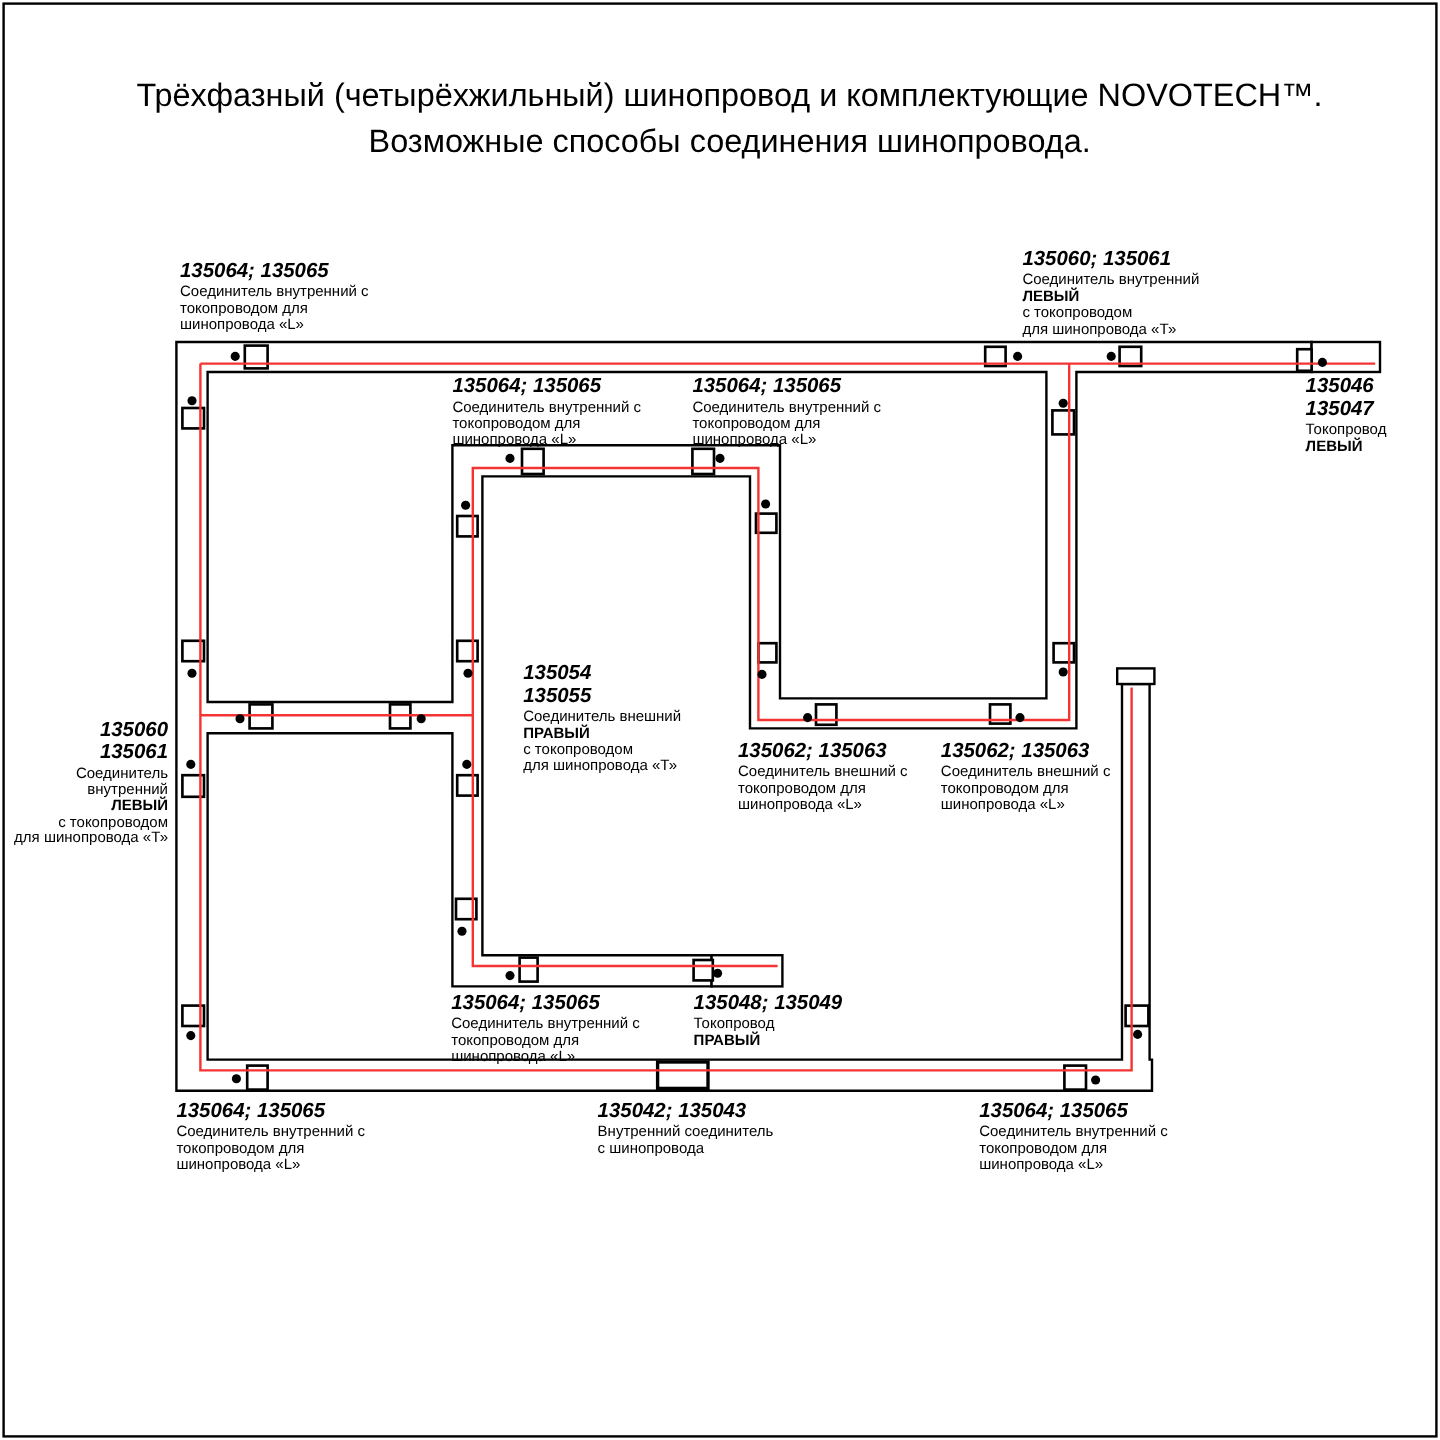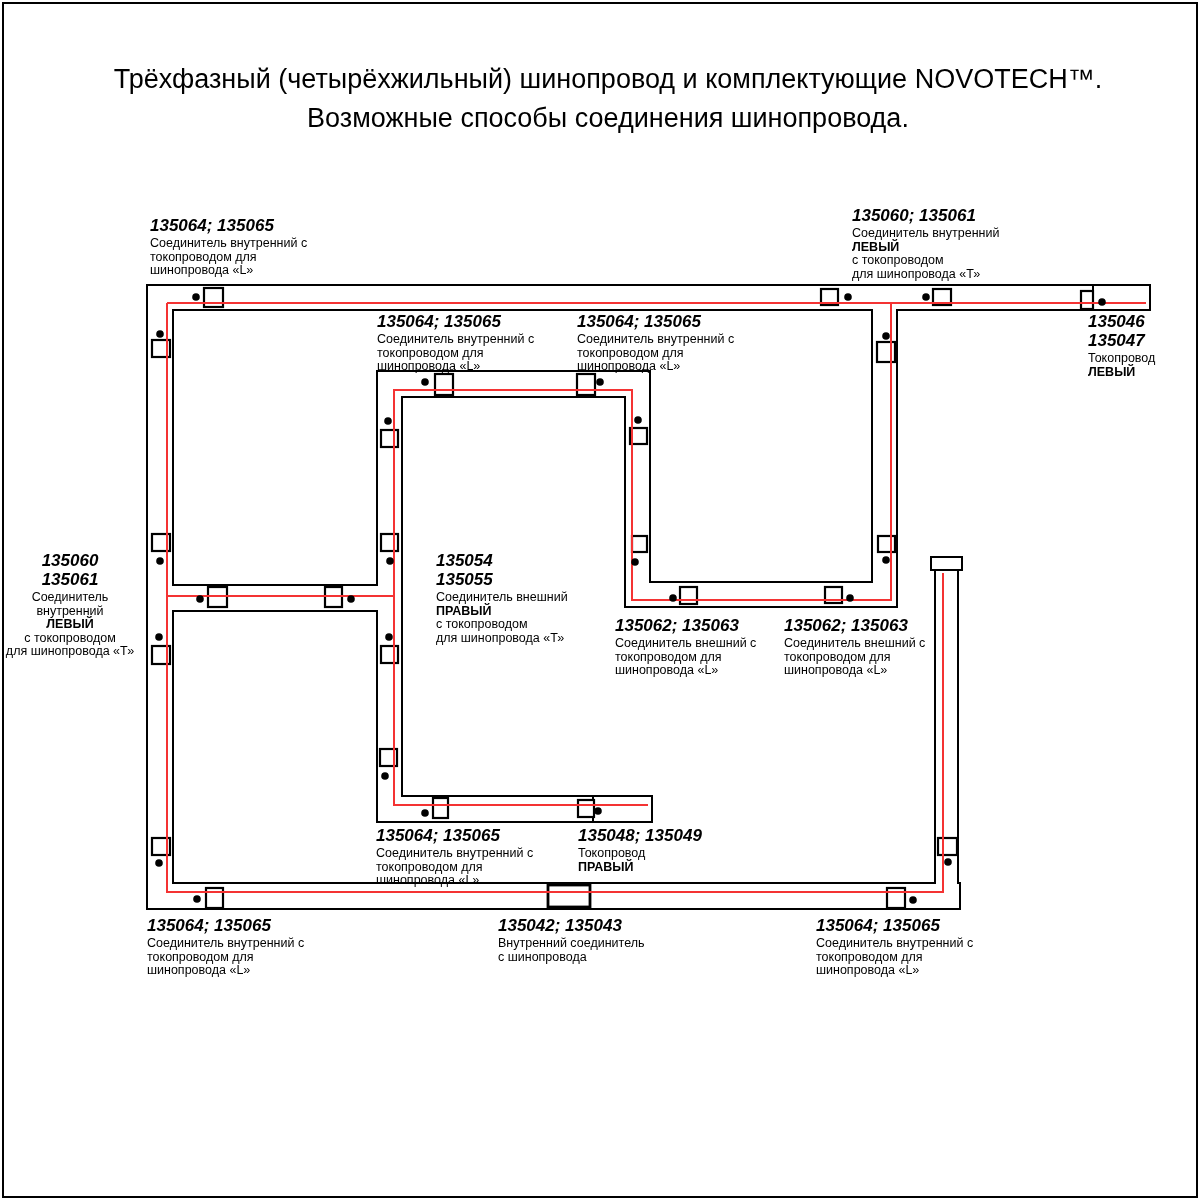--- a/index.html
+++ b/index.html
@@ -11,21 +11,21 @@
   .title{
     position:absolute;top:60px;left:0;right:0;text-align:center;
     font-weight:normal;font-size:27px;line-height:39px;padding-left:16px;
   }
   .diagram-svg{position:absolute;left:0;top:0;}
   .label{position:absolute;white-space:nowrap;}
   .label .code{font-weight:bold;font-size:17px;line-height:1.12;white-space:pre-line;font-style:italic;}
   .label .desc{font-size:12.5px;line-height:1.08;white-space:pre-line;margin-top:2px;}
   .label .desc.bold{font-weight:bold;margin-top:0;}
   .label .desc + .desc{margin-top:0;}
-  .label.right{text-align:center;}
+  .label.right{text-align:right;margin-top:47px;}
 </style>
 </head>
 <body>
 
 <div class="page">
   <div class="frame"></div>
 
   <div class="title">
     <div>Трёхфазный (четырёхжильный) шинопровод и комплектующие NOVOTECH™.</div>
     <div>Возможные способы соединения шинопровода.</div>

